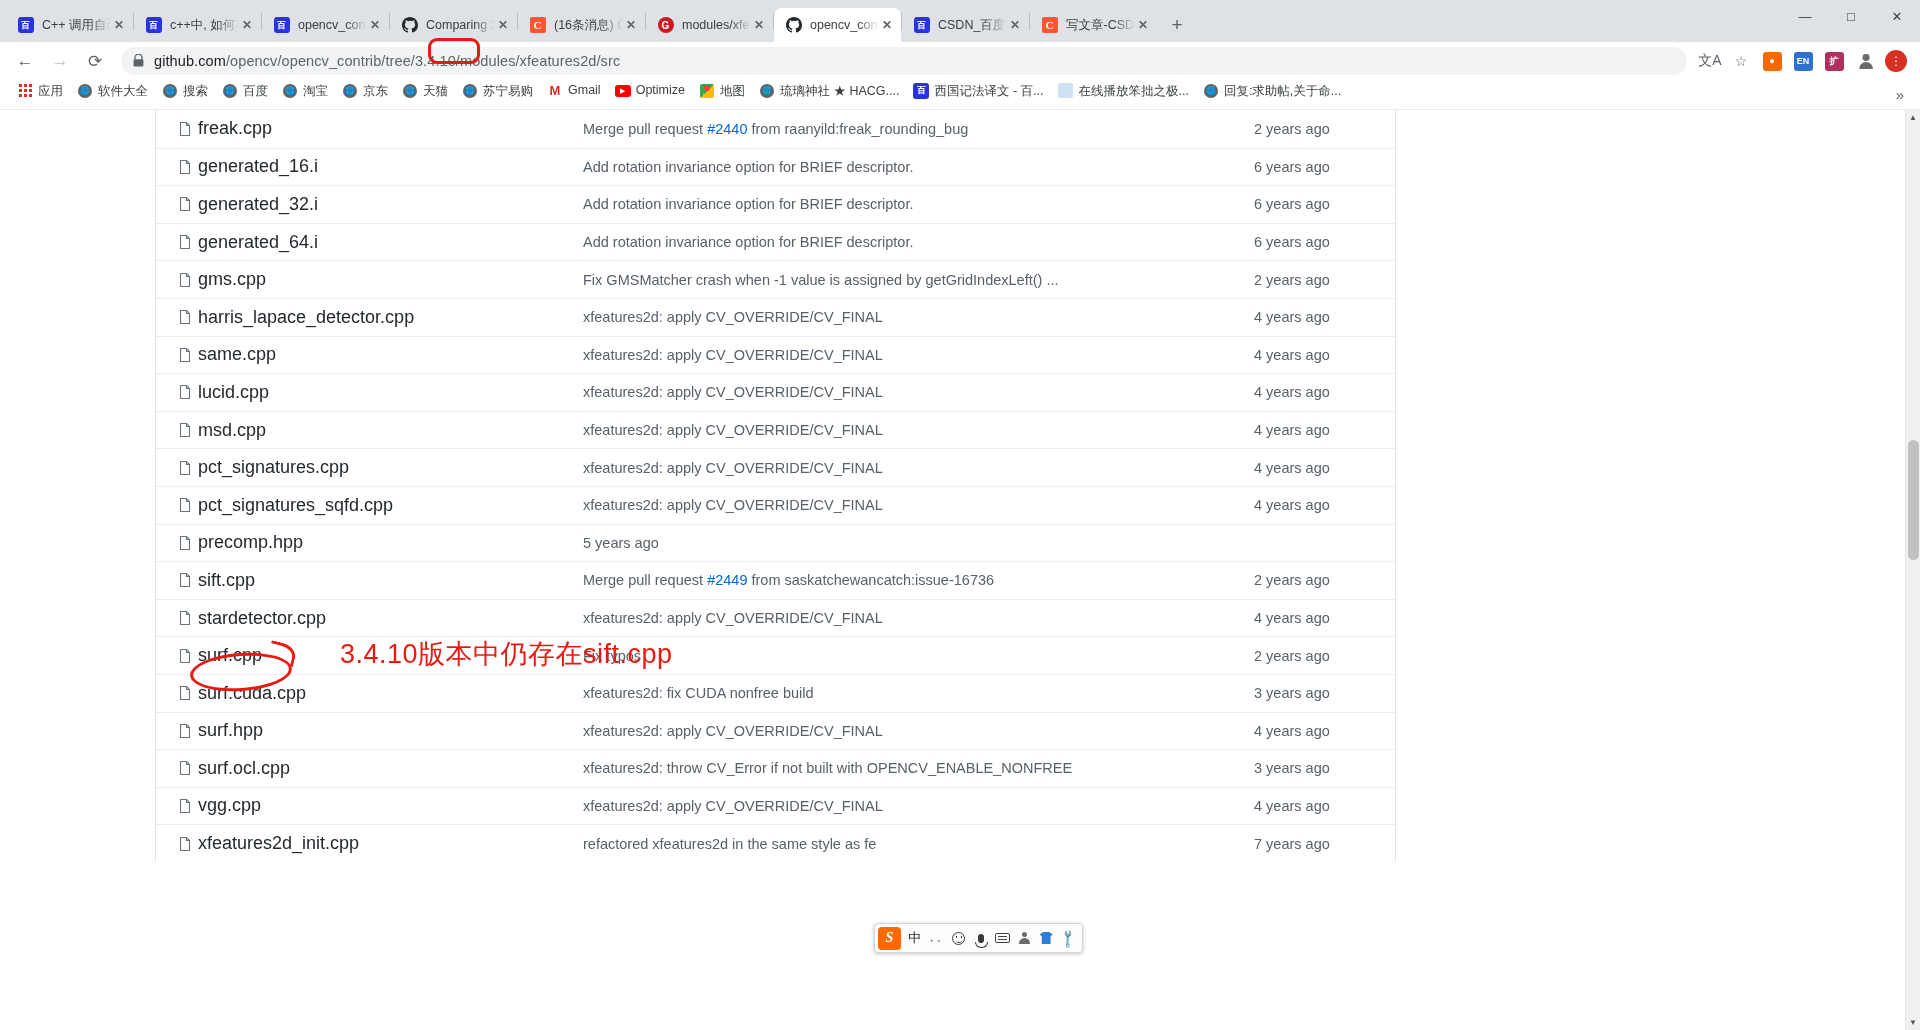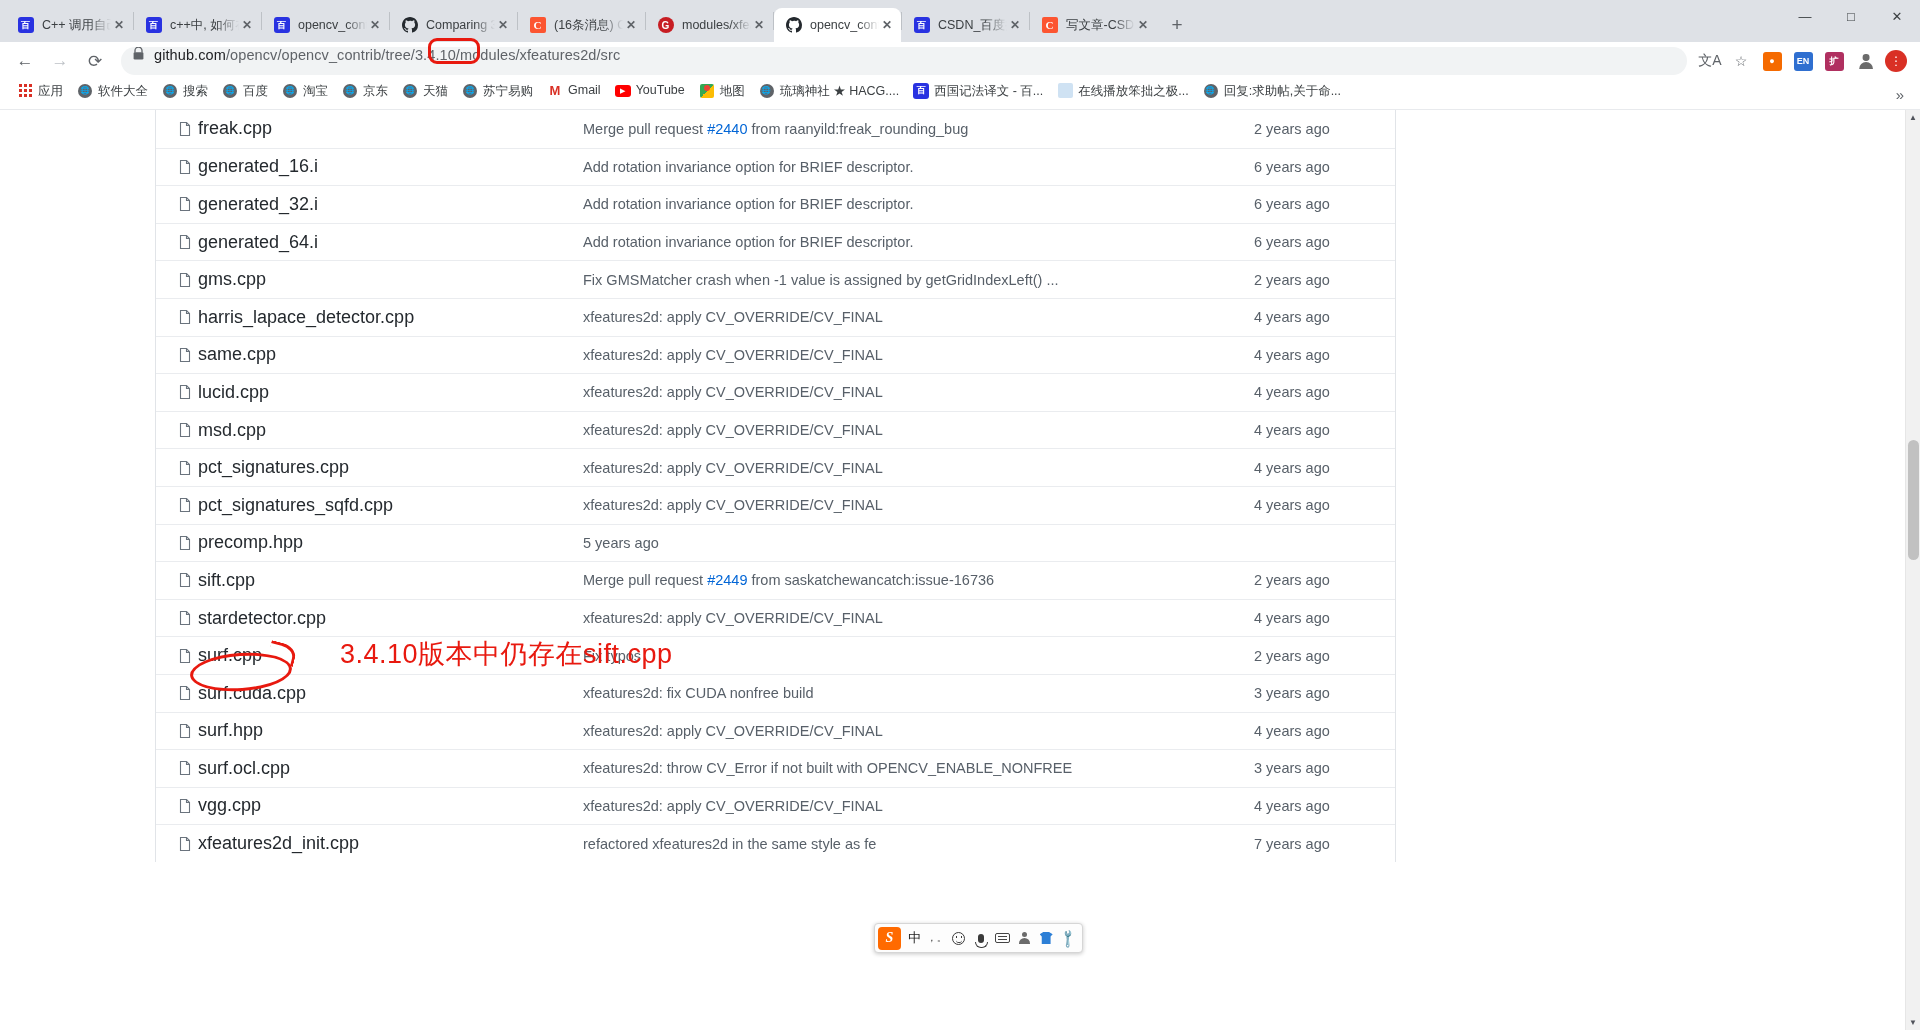--- a/index.html
+++ b/index.html
@@ -51,21 +51,21 @@
                display:flex;align-items:center;justify-content:center;font-weight:bold;font-family:"Liberation Serif",serif;}
   .fav-gitee { width:16px;height:16px;background:#c71d23;border-radius:50%;color:#fff;font-size:10px;
                display:flex;align-items:center;justify-content:center;font-weight:bold;}
 
   
   .toolbar { height:38px; background:#ffffff; display:flex; align-items:center; padding:0 10px; }
   .navbtn { width:30px;height:30px;display:flex;align-items:center;justify-content:center;
             color:#5f6368;font-size:17px;margin-right:5px; }
   .navbtn.disabled { color:#bdc1c6; }
   .omnibox {
-    flex:1; height:28px; background:#f1f3f4; border-radius:14px; display:flex; 
+    flex:1; height:28px; background:#f1f3f4; border-radius:14px; display:flex; align-items:center;
     padding:0 12px; margin:0 6px; position:relative;
   }
   .omnibox .lock { font-size:11px; color:#5f6368; margin-right:10px; }
   .urltext { font-size:14.5px; color:#202124; white-space:nowrap; letter-spacing:0.1px; }
   .urltext .dim { color:#5f6368; }
   .toolbar-icons { display:flex; align-items:flex-end; }
   .ticon { width:28px;height:28px;display:flex;align-items:center;justify-content:center;
            color:#5f6368;font-size:14px;margin-left:3px; }
   .ext-sq { width:19px;height:19px;border-radius:3px;display:flex;align-items:center;justify-content:center;
             font-size:9px;color:#fff;font-weight:bold; }
@@ -365,21 +365,21 @@
         <div class="bm">
           <span class="bmico">
             <span class="gmailM">M</span>
           </span>
           <span class="bmlabel">Gmail</span>
         </div>
         <div class="bm">
           <span class="bmico">
             <span class="yt">▶</span>
           </span>
-          <span class="bmlabel">YouTube</span>
+          <span class="bmlabel">Optimize</span>
         </div>
         <div class="bm">
           <span class="bmico">
             <span class="mapsico"></span>
           </span>
           <span class="bmlabel">地图</span>
         </div>
         <div class="bm">
           <span class="bmico">
             <span class="globe">🌐</span>

